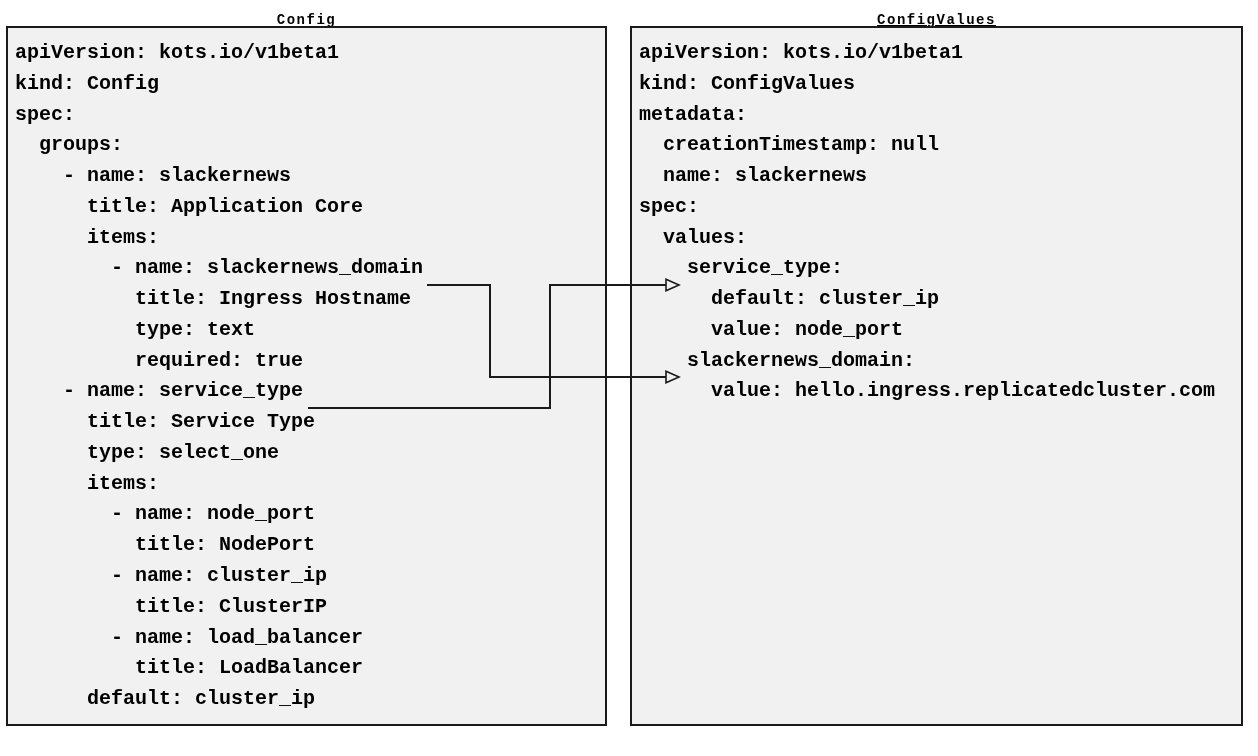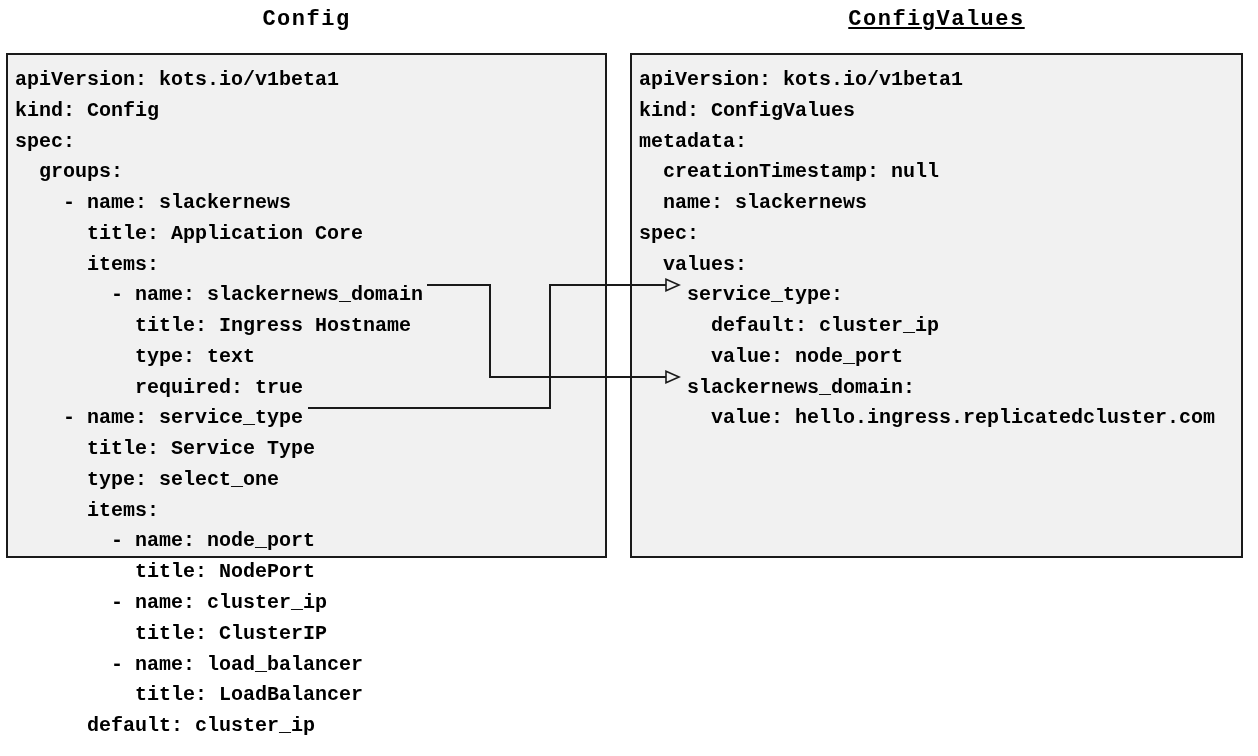--- a/index.html
+++ b/index.html
@@ -15,31 +15,31 @@
     overflow: hidden;
     font-family: "Liberation Mono", "DejaVu Sans Mono", monospace;
   }
   .panel-title {
     position: absolute;
     top: 6px;
     height: 28px;
     line-height: 28px;
     text-align: center;
     font-family: "Liberation Mono", "DejaVu Sans Mono", monospace;
-    font-size: 22px;
+    font-size: 14px;
     font-weight: bold;
     letter-spacing: 1.5px;
     color: #000000;
   }
   #title-config { left: 6px; width: 601px; }
   #title-configvalues { left: 630px; width: 613px; text-decoration: underline; }
   .yaml-box {
     position: absolute;
-    top: 53px;
-    height: 505px;
+    top: 26px;
+    height: 700px;
     box-sizing: border-box;
     background: #f1f1f1;
     border: 2px solid #1a1a1a;
   }
   #box-config { left: 6px; width: 601px; }
   #box-configvalues { left: 630px; width: 613px; }
   .yaml-box pre {
     margin: 0;
     padding: 10px 4px 0 7px;
     font-family: "Liberation Mono", "DejaVu Sans Mono", monospace;

